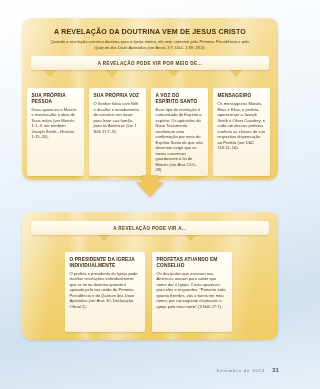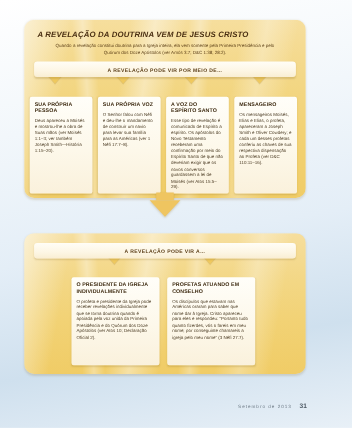--- a/index.html
+++ b/index.html
@@ -36,27 +36,27 @@
       linear-gradient(94deg, rgba(255,255,255,0.0) 56%, rgba(255,255,255,0.30) 60%, rgba(255,255,255,0.0) 64%);
     pointer-events: none;
   }
   .panel-top { top: 18px; height: 162px; }
   .panel-bottom { top: 212px; height: 128px; }
 
   
   .main-title {
     position: relative;
     z-index: 3;
+    text-align: center;
     font-size: 7.1px;
     font-weight: bold;
     letter-spacing: 0.15px;
     color: #4a2f12;
     padding: 11px 12px 0 12px;
     line-height: 1.1;
-    font-style: italic;
   }
   .main-sub {
     position: relative;
     z-index: 3;
     text-align: center;
     font-size: 4.1px;
     color: #5d4018;
     line-height: 1.38;
     padding: 2.5px 26px 0 26px;
   }

